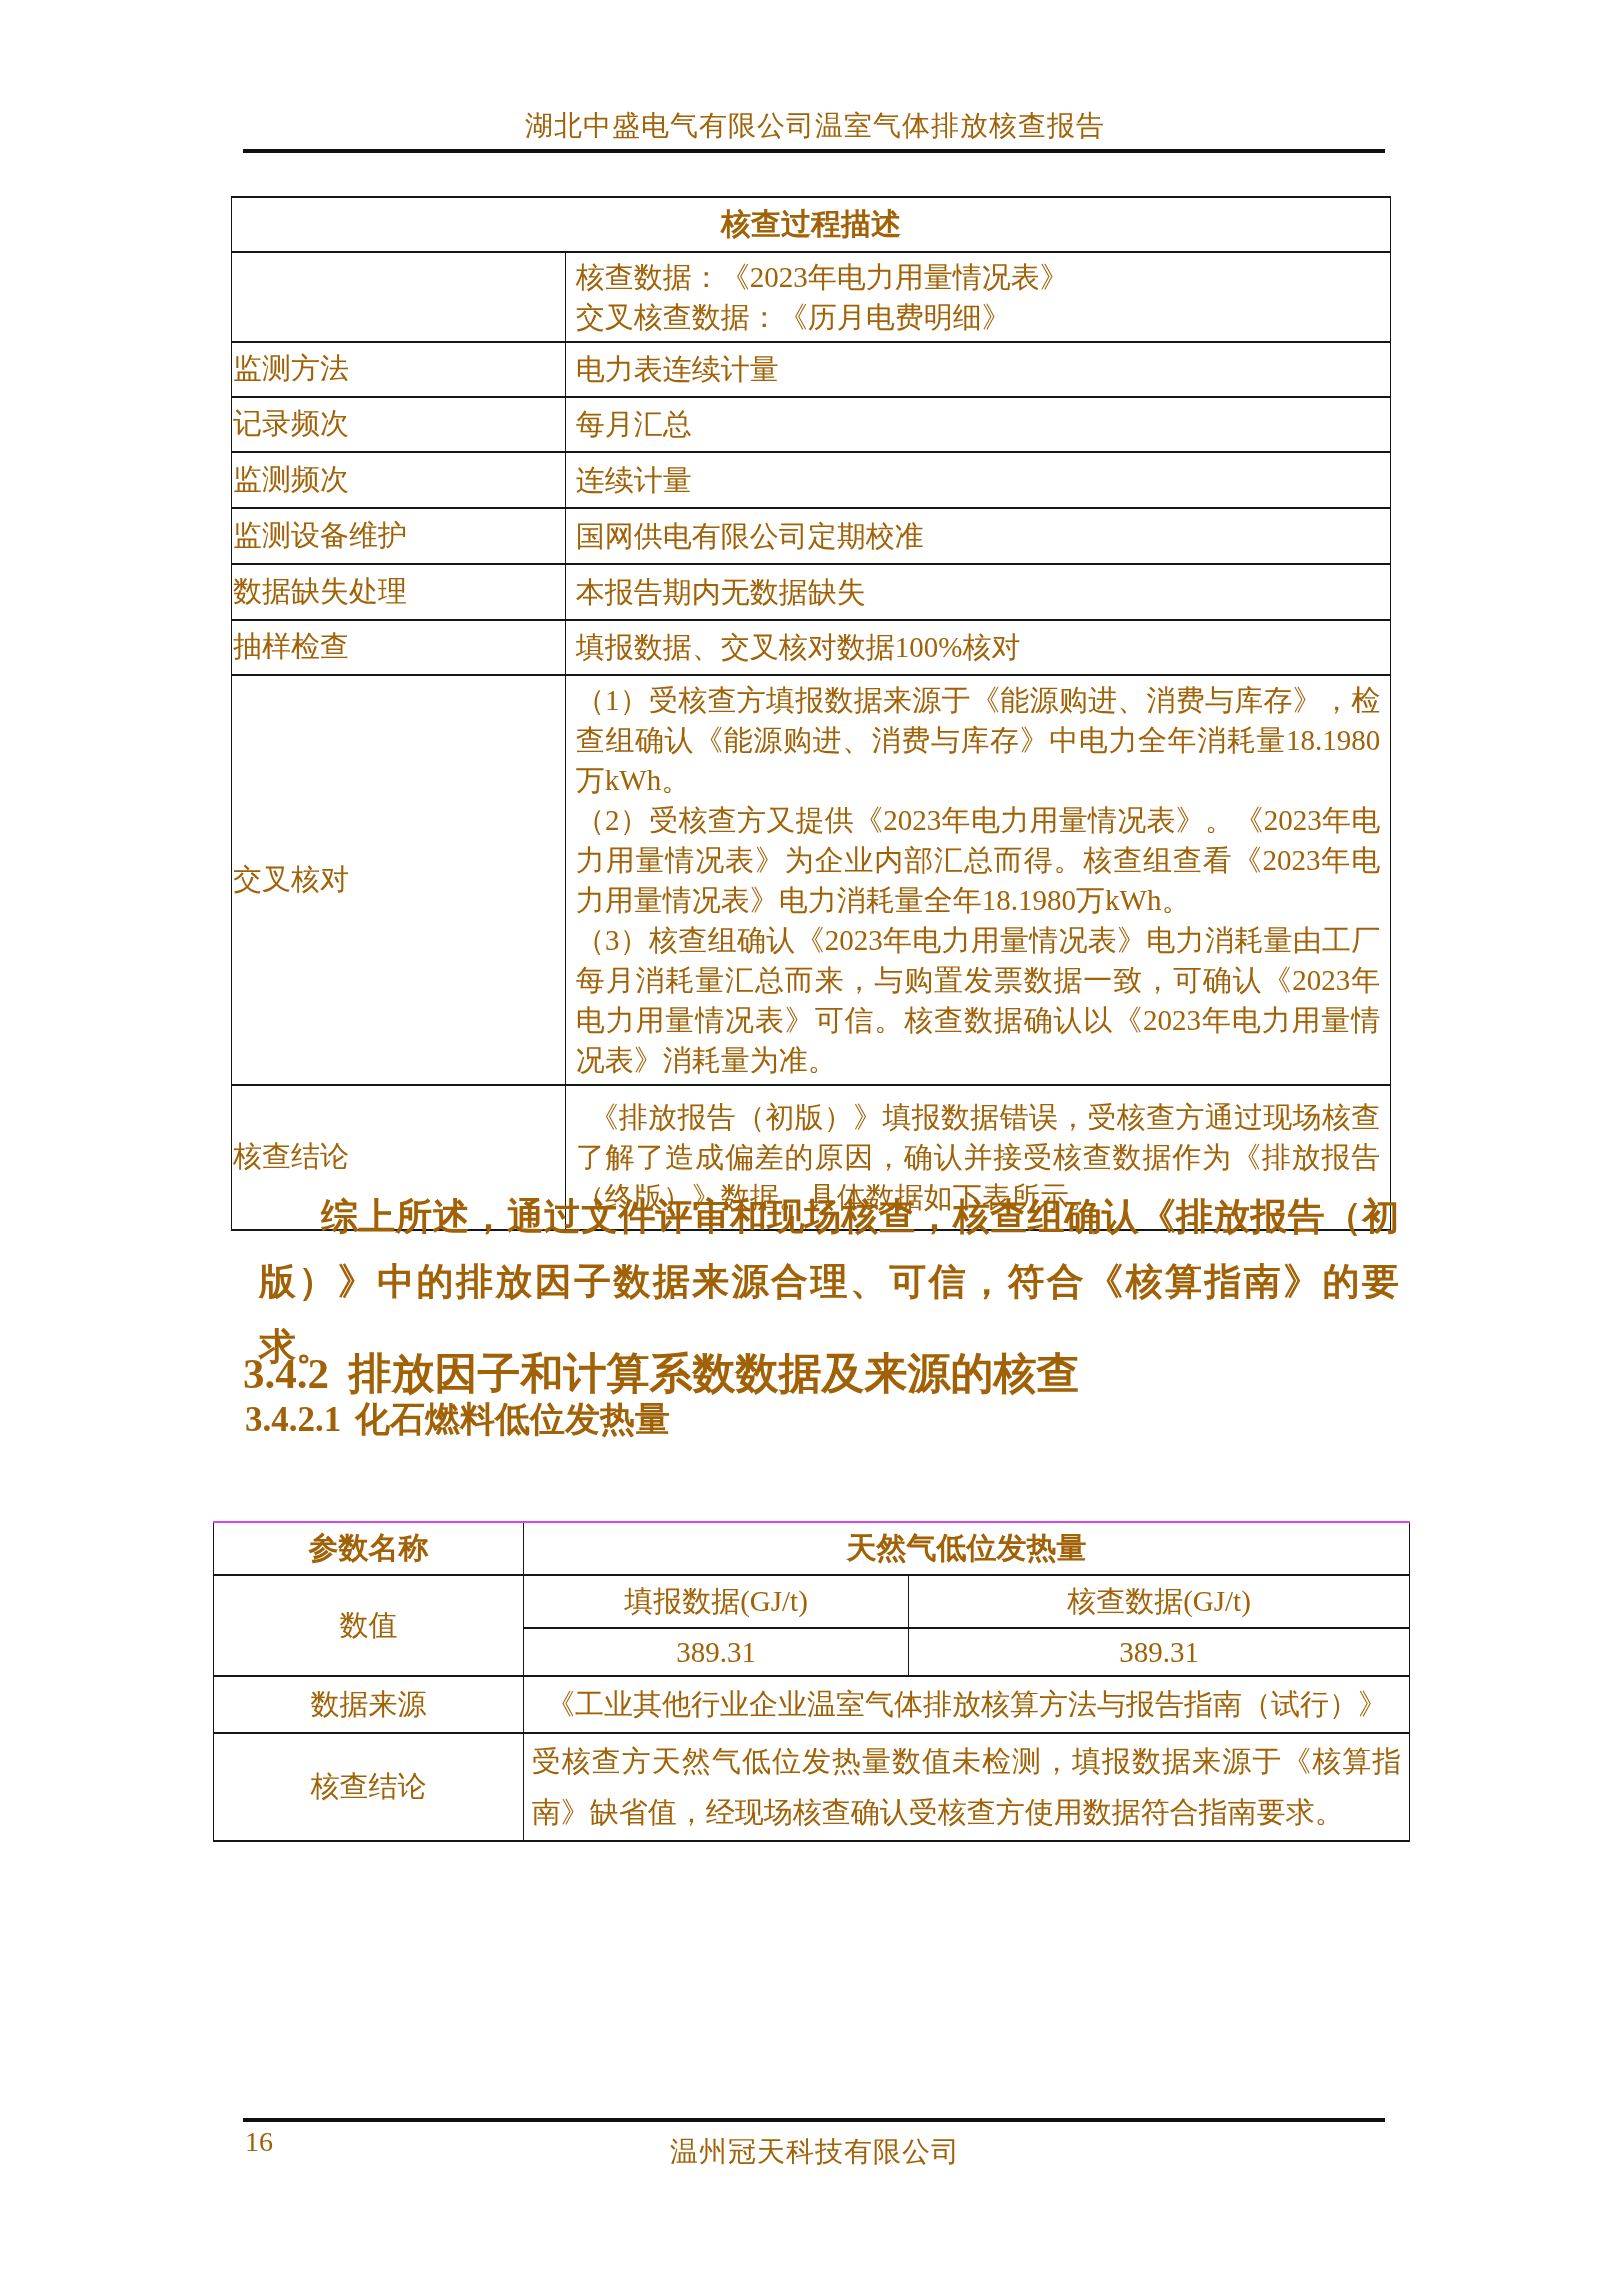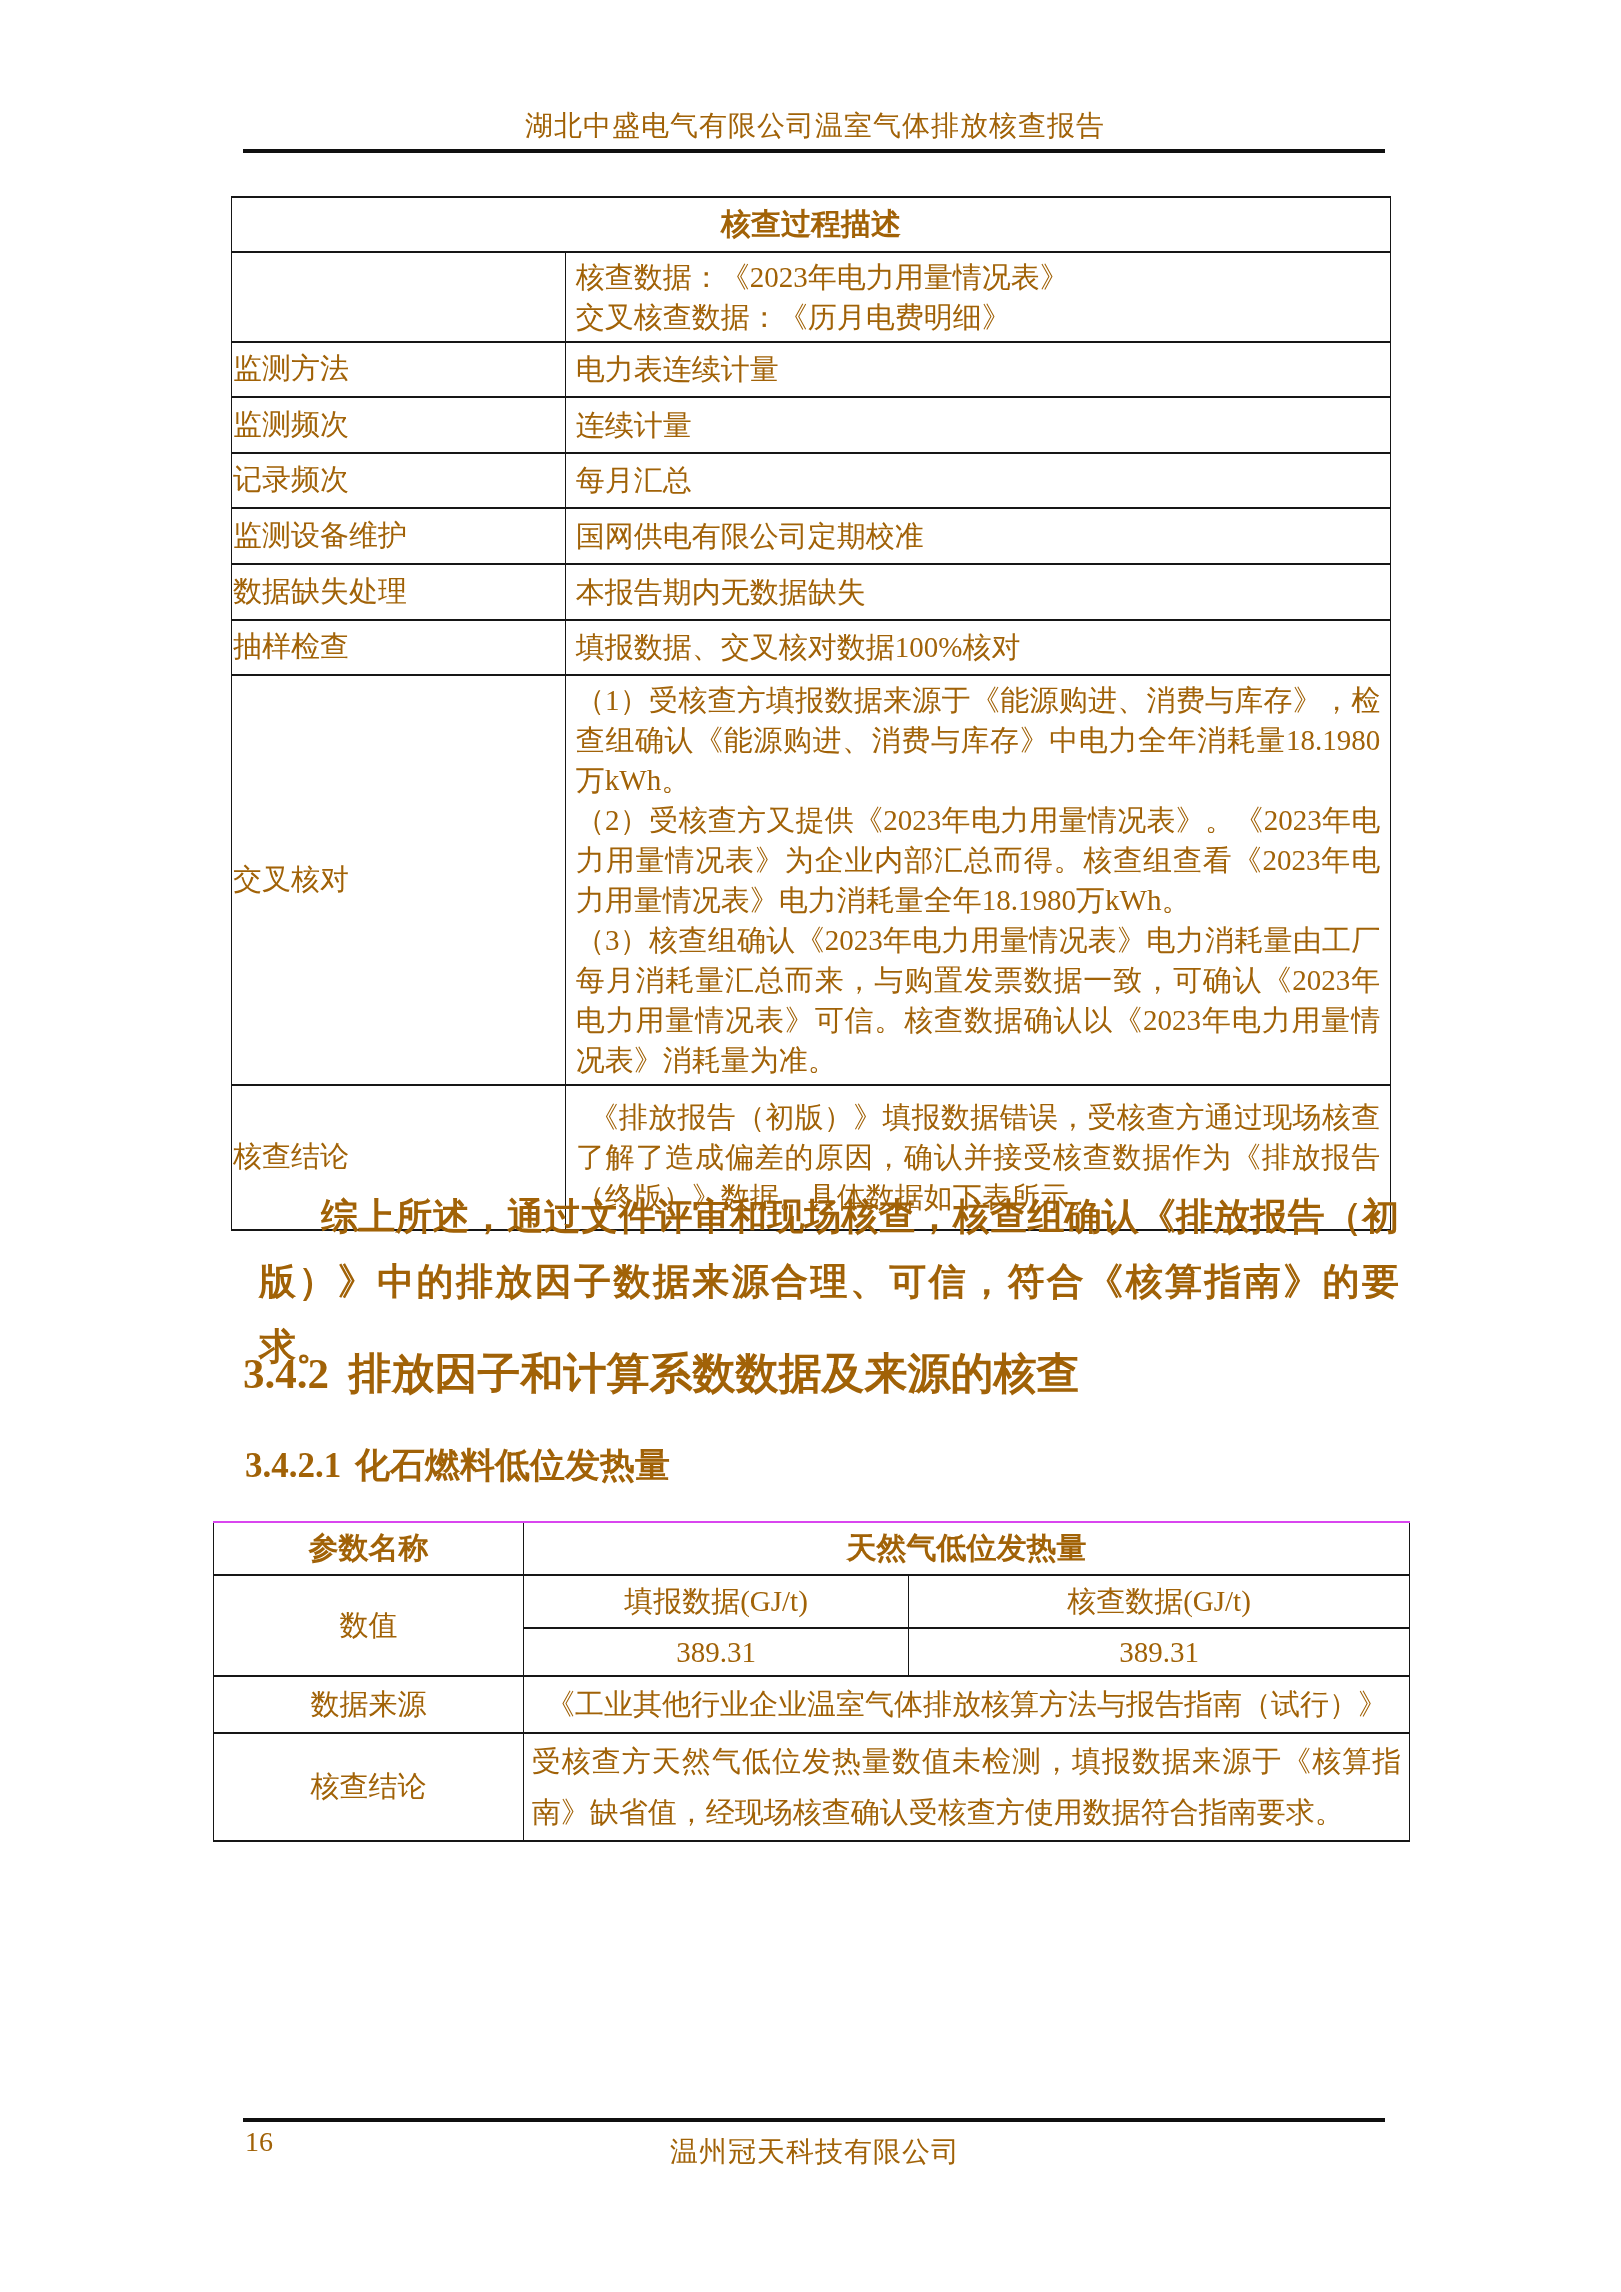--- a/index.html
+++ b/index.html
@@ -82,21 +82,21 @@
   .h342 {
     position: absolute;
     top: 1347px; left: 243px;
     font-size: 43px; line-height: 53px;
     font-weight: bold;
     white-space: nowrap;
   }
   .h342 .h-text { margin-left: 19.6px; }
   .h3421 {
     position: absolute;
-    top: 1443px; left: 245px;
+    top: 1397px; left: 245px;
     font-size: 35px; line-height: 45px;
     font-weight: bold;
     white-space: nowrap;
   }
   .h3421 .h-text { margin-left: 13.7px; }
 
   
   .t2 {
     position: absolute;
     top: 1521px; left: 213px;
@@ -143,27 +143,27 @@
       <td class="t1-label"></td>
       <td class="t1-value">
         <div class="pline">核查数据：《2023年电力用量情况表》</div>
         <div class="pline">交叉核查数据：《历月电费明细》</div>
       </td>
     </tr>
     <tr style="height:55px">
       <td class="t1-label">监测方法</td>
       <td class="t1-value">电力表连续计量</td>
     </tr>
+    <tr style="height:55px">
+      <td class="t1-label">记录频次</td>
+      <td class="t1-value">每月汇总</td>
+    </tr>
     <tr style="height:56px">
       <td class="t1-label">监测频次</td>
       <td class="t1-value">连续计量</td>
-    </tr>
-    <tr style="height:55px">
-      <td class="t1-label">记录频次</td>
-      <td class="t1-value">每月汇总</td>
     </tr>
     <tr style="height:56px">
       <td class="t1-label">监测设备维护</td>
       <td class="t1-value">国网供电有限公司定期校准</td>
     </tr>
     <tr style="height:56px">
       <td class="t1-label">数据缺失处理</td>
       <td class="t1-value">本报告期内无数据缺失</td>
     </tr>
     <tr style="height:55px">

